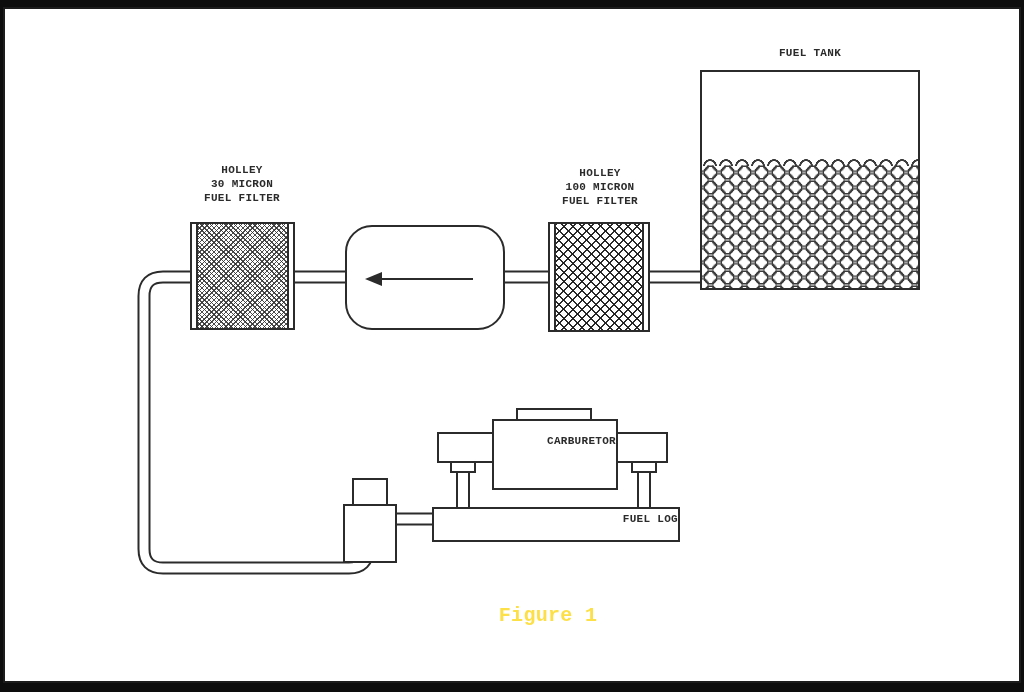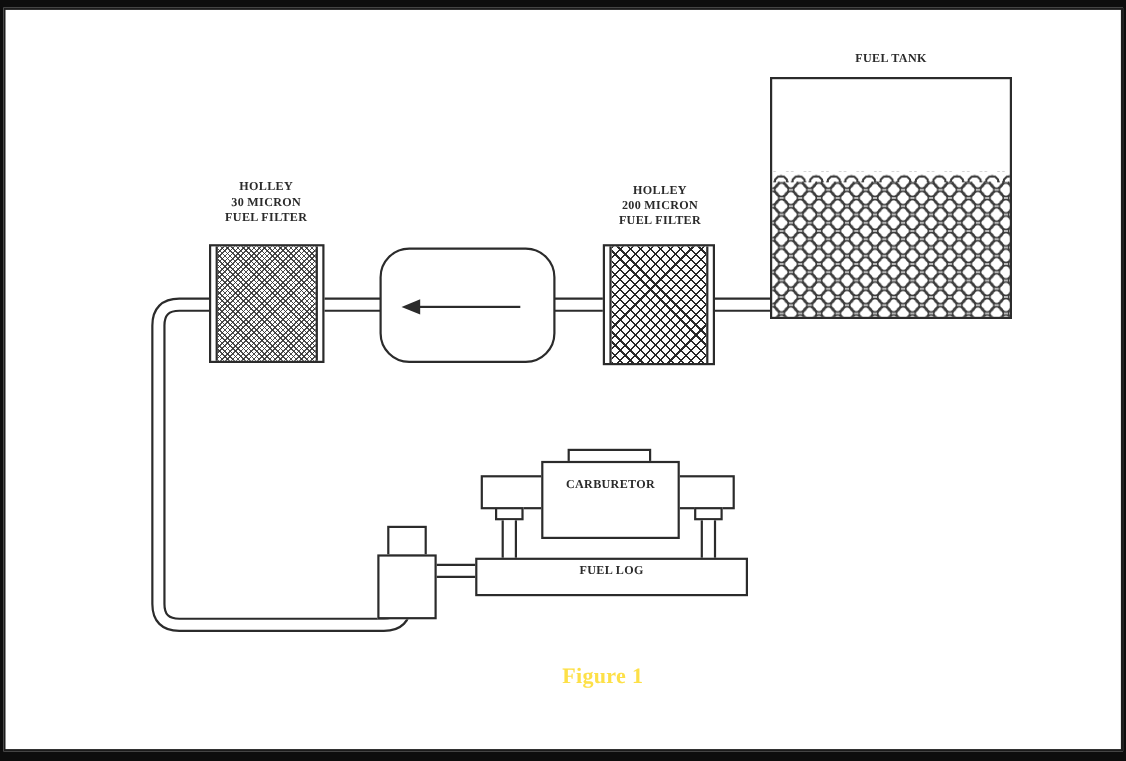--- a/index.html
+++ b/index.html
@@ -1,19 +1,19 @@
 <!DOCTYPE html>
 <html><head>
 <meta charset="utf-8">
 <style>
   html, body { margin: 0; padding: 0; background: #ffffff; }
   .stage {
     position: relative; width: 1024px; height: 692px;
     background: #0d0d0d; overflow: hidden;
-    font-family: Liberation Serif, serif;
+    font-family: Liberation Mono, monospace;
   }
   .paper {
     position: absolute; left: 3px; top: 7px; right: 3px; bottom: 9px;
     background: #ffffff; border: 2px solid #1c1c1c; box-sizing: border-box;
   }
   .pipes { position: absolute; left: 0; top: 0; width: 1024px; height: 692px; }
   .po { fill: none; stroke: #2b2b2b; stroke-width: 13; }
   .pi { fill: none; stroke: #ffffff; stroke-width: 9; }
 
   .comp {
@@ -68,21 +68,21 @@
     position: absolute; left: 18px; top: 45px; width: 0; height: 0;
     border-top: 7px solid rgba(0,0,0,0);
     border-bottom: 7px solid rgba(0,0,0,0);
     border-right: 17px solid #2b2b2b;
   }
 
   .leg { border-top: none; border-bottom: none; border-left: 2px solid #2b2b2b; border-right: 2px solid #2b2b2b; }
 
   .inline-text {
     color: #2b2b2b; font-size: 11px; font-weight: bold;
-    text-align: center; letter-spacing: 0.3px;
+    text-align: right; letter-spacing: 0.3px;
   }
   .caption {
     position: absolute; color: #fde047; font-size: 20px; font-weight: bold;
     text-align: center; letter-spacing: 0.3px;
   }
 </style>
 </head>
 <body>
 
 <div class="stage">
@@ -114,21 +114,21 @@
   <div class="label" style="left:700px; top:46px; width:220px;">
     <span>FUEL TANK</span>
   </div>
   <div class="comp" style="left:700px; top:70px; width:220px; height:220px;">
     <div class="fuel-surface"></div>
     <div class="fuel-bubbles"></div>
   </div>
 
   <div class="label" style="left:539px; top:166px; width:122px;">
     <span>HOLLEY</span>
-    <span>200 MICRON</span>
+    <span>100 MICRON</span>
     <span>FUEL FILTER</span>
   </div>
   <div class="comp" style="left:548px; top:222px; width:102px; height:110px;">
     <div class="media hatch"></div>
   </div>
 
   <div class="comp pump" style="left:345px; top:225px; width:160px; height:105px;">
     <div>
       <div class="arrow-shaft"></div>
       <div class="arrow-head"></div>

